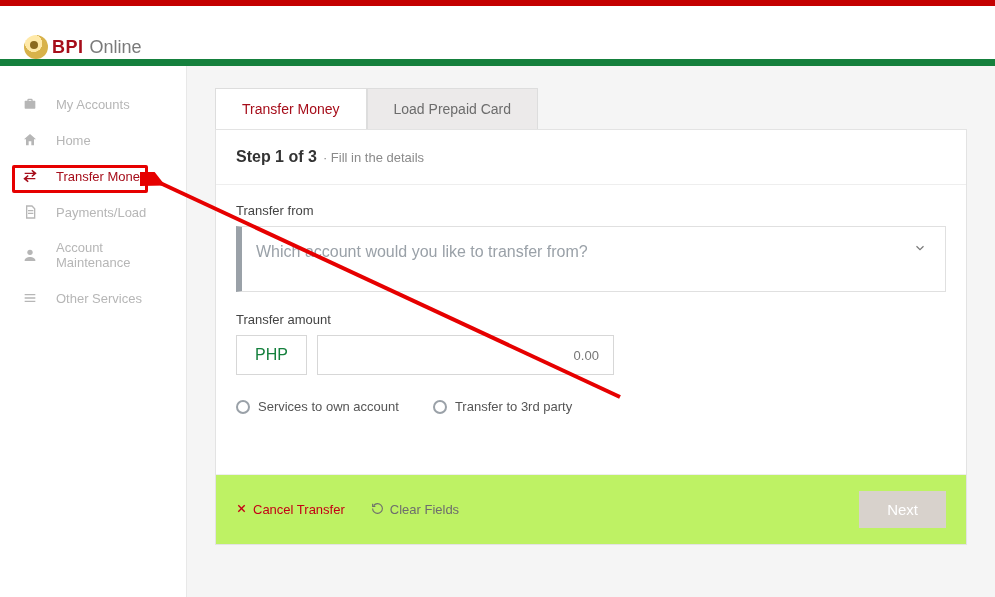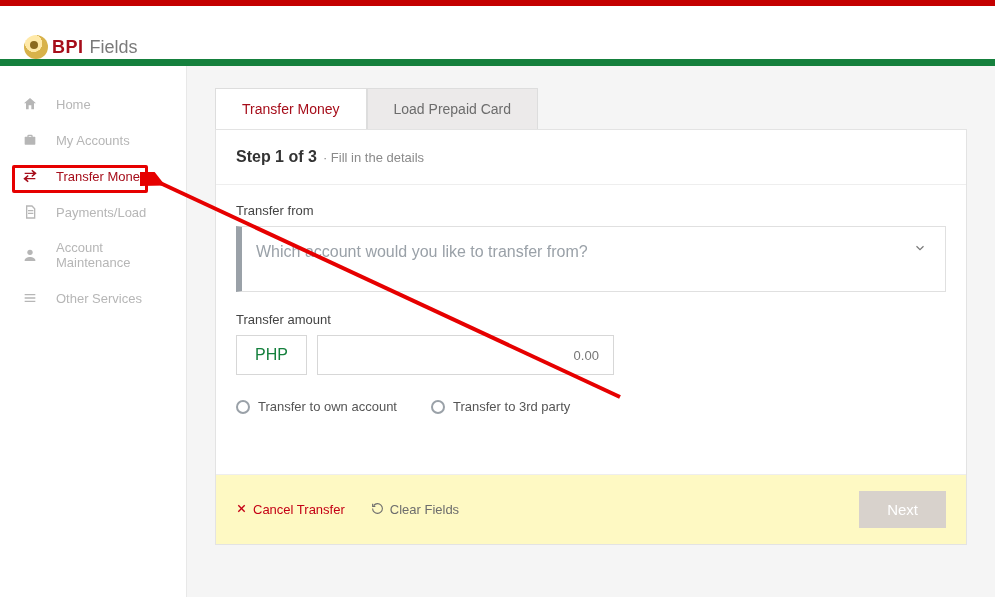--- a/index.html
+++ b/index.html
@@ -28,57 +28,57 @@
   .form-area{padding:18px 20px 60px 20px}
   .field-label{font-size:13px;color:#444;margin-bottom:8px}
   .from-select{border:1px solid #e0e0e0;border-left:6px solid #9aa1a8;padding:16px 48px 30px 14px;position:relative;color:#9aa1a8;font-size:16px;margin-bottom:20px;cursor:pointer;background:#fff}
   .chev{position:absolute;right:18px;top:14px;color:#777}
   .amount-row{display:flex;gap:10px;margin-bottom:24px}
   .ccy{border:1px solid #d7d7d7;padding:10px 18px;font-size:16px;color:#15803d;background:#fff}
   .amt-input{border:1px solid #d7d7d7;width:297px;padding:10px 14px;font-size:13px;color:#777;text-align:right;background:#fff}
   .radio-row{display:flex;gap:34px;align-items:center}
   .radio-opt{display:flex;align-items:center;gap:8px;font-size:13px;color:#555;cursor:pointer}
   .radio-circle{width:14px;height:14px;border:2px solid #9aa1a8;border-radius:50%}
-  .panel-foot{border-top:1px solid #eee;padding:16px 20px;display:flex;align-items:center;gap:26px;background:#fef9c3}
+  .panel-foot{border-top:1px solid #eee;padding:16px 20px;display:flex;align-items:center;gap:26px;background:#bef264}
   .link-cancel{color:#c40015;font-size:13px;display:flex;align-items:center;gap:6px;cursor:pointer}
   .link-clear{color:#6d6d6d;font-size:13px;display:flex;align-items:center;gap:6px;cursor:pointer}
   .spacer{flex:1}
   .next-btn{background:#d8d2cc;color:#fff;padding:10px 28px;font-size:15px;border:none;cursor:pointer}
   svg.arrow-annot{position:absolute;left:140px;top:172px;pointer-events:none;z-index:50}
 </style>
 </head>
 <body>
 
 <div class="topbar-red"></div>
 
 <div class="header">
   <div class="logo-wrap">
     <span class="logo-icon"></span>
     <span class="logo-bpi">BPI</span>
-    <span class="logo-online">Fields</span>
+    <span class="logo-online">Online</span>
   </div>
 </div>
 
 <div class="layout">
   <div class="sidebar">
     <div class="nav-item">
       <span class="nav-icon">
         <svg width="16" height="16" viewBox="0 0 24 24" fill="currentColor">
+            <path d="M10 4h4a2 2 0 012 2v1h3a1 1 0 011 1v10a1 1 0 01-1 1H5a1 1 0 01-1-1V8a1 1 0 011-1h3V6a2 2 0 012-2zm0 3h4V6h-4z"></path>
+          </svg>
+      </span>
+      <span>My Accounts</span>
+    </div>
+    <div class="nav-item">
+      <span class="nav-icon">
+        <svg width="16" height="16" viewBox="0 0 24 24" fill="currentColor">
             <path d="M12 3l9 8h-3v9h-4v-6H10v6H6v-9H3z"></path>
           </svg>
       </span>
       <span>Home</span>
-    </div>
-    <div class="nav-item">
-      <span class="nav-icon">
-        <svg width="16" height="16" viewBox="0 0 24 24" fill="currentColor">
-            <path d="M10 4h4a2 2 0 012 2v1h3a1 1 0 011 1v10a1 1 0 01-1 1H5a1 1 0 01-1-1V8a1 1 0 011-1h3V6a2 2 0 012-2zm0 3h4V6h-4z"></path>
-          </svg>
-      </span>
-      <span>My Accounts</span>
     </div>
     <div class="nav-item active">
       <span class="nav-icon">
         <svg width="16" height="16" viewBox="0 0 24 24" fill="currentColor">
             <path d="M4 7h13l-3-3 1.4-1.4L22 8l-6.6 5.4L14 12l3-3H4zM20 17H7l3 3-1.4 1.4L2 16l6.6-5.4L10 12l-3 3h13z"></path>
           </svg>
       </span>
       <span>Transfer Money</span>
     </div>
     <div class="nav-item">
@@ -132,21 +132,21 @@
 
         <div class="field-label">Transfer amount</div>
         <div class="amount-row">
           <div class="ccy">PHP</div>
           <input class="amt-input" placeholder="0.00" style="">
         </div>
 
         <div class="radio-row">
           <div class="radio-opt">
             <span class="radio-circle"></span>
-            <span>Transfer to own account</span>
+            <span>Services to own account</span>
           </div>
           <div class="radio-opt">
             <span class="radio-circle"></span>
             <span>Transfer to 3rd party</span>
           </div>
         </div>
       </div>
       <div class="panel-foot">
         <div class="link-cancel">
           <span>

